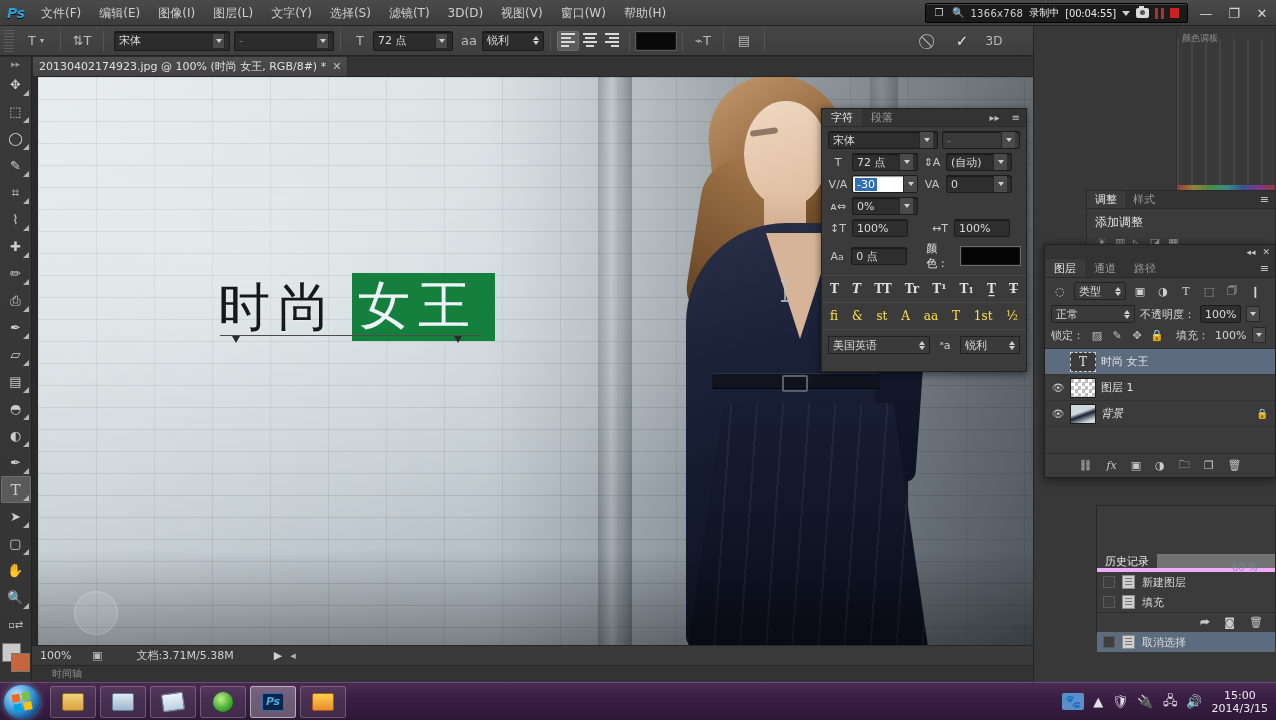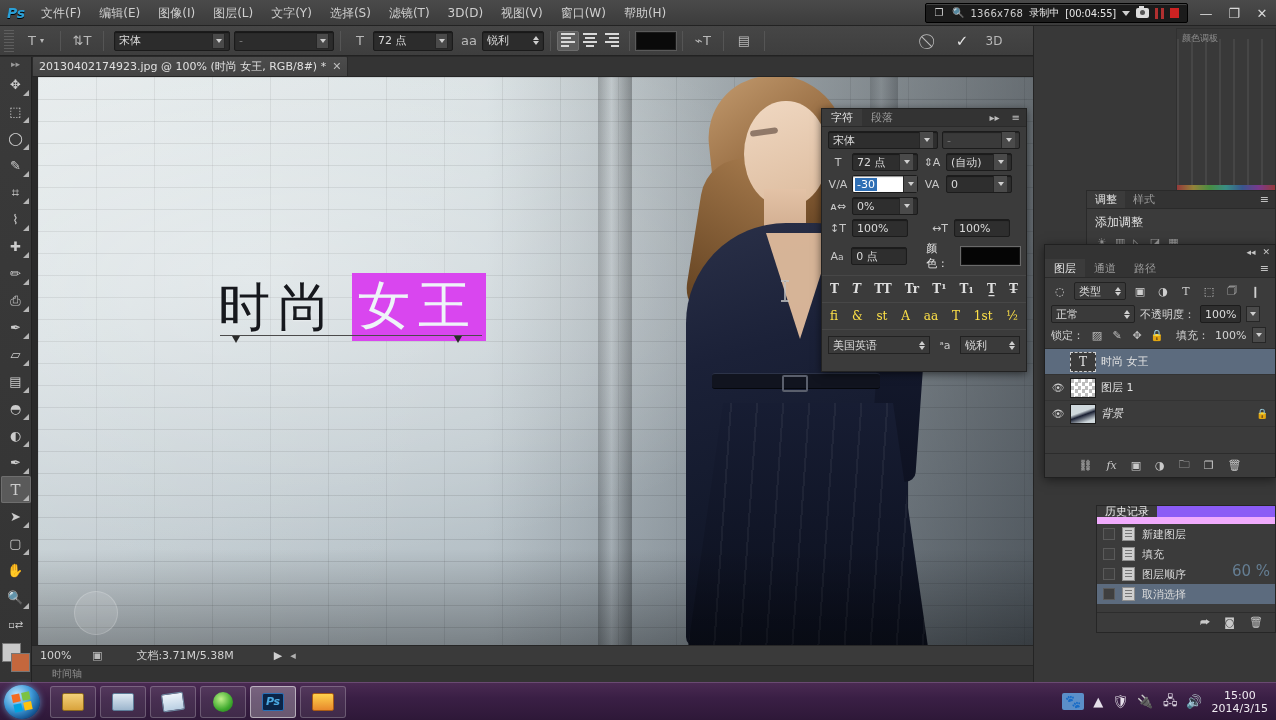--- a/index.html
+++ b/index.html
@@ -147,21 +147,21 @@
 
   
   .wmark { position:absolute; left:36px; bottom:10px; width:44px; height:44px; border-radius:50%;
            background:rgba(255,255,255,.12); border:1px solid rgba(255,255,255,.18); }
 
   
   .cantext { position:absolute; left:180px; top:196px; font-size:52px; letter-spacing:8px;
              font-family:"DejaVu Sans","Liberation Sans",sans-serif; color:#15171c; line-height:1;
              white-space:nowrap; display:flex; align-items:center; }
   .cantext .t1 { color:#16181d; padding-right:14px; text-shadow:0 1px 2px rgba(255,255,255,.35);text-align:center; }
-  .cantext .t2 { background:#d946ef; color:#eef4f8; padding:6px 8px 10px 6px; }
+  .cantext .t2 { background:#15803d; color:#eef4f8; padding:6px 17px 10px 6px; }
   .baseline { position:absolute; left:182px; top:258px; width:262px; height:1px; background:#4b4b4b; }
   .bl-tick { position:absolute; width:0;height:0; border-left:4px solid transparent;
              border-right:4px solid transparent; border-top:7px solid #2a2a2a; top:259px; }
 
   .cursor-ibeam { position:absolute; left:740px; top:203px; width:14px; height:22px; }
 
   
   .statusbar { position:absolute; left:32px; top:645px; width:1001px; height:20px;
                background:#3a3a3a; border-top:1px solid #262626; display:flex; align-items:center;
                font-size:11px; color:#d2d2d2; }
@@ -253,33 +253,33 @@
   .thumb.tlayer { background:#3b3b3b; color:#e6e6e6; display:flex; align-items:center; justify-content:center;
                   font-family:"DejaVu Serif","Liberation Serif",serif; font-size:12px; border:1px dashed #cfcfcf;}
   .thumb.photo-th { background:linear-gradient(160deg,#cfd8dc 40%,#1a2033 55%,#cfd8dc 85%); }
   .lock-ic { margin-left:auto; color:#cfcfcf; font-size:10px; }
   .lp-foot { position:absolute; left:0; bottom:0; width:100%; height:24px; background:#3b3b3b;
              border-top:1px solid #2c2c2c; display:flex; align-items:center; justify-content:center; gap:14px;
              color:#c9c9c9; font-size:11px; }
 
   .histpanel { position:absolute; left:1096px; top:505px; width:180px; height:128px;
                background:#3b3b3b; border:1px solid #262626; }
-  .hp-tabs { height:18px; background:#8b5cf6; display:flex; border-bottom:7px solid #f0abfc; }
+  .hp-tabs { height:18px; background:#737373; display:flex; border-bottom:4px solid #f0abfc;margin-top:48px; }
   .hp-tabs .tab { padding:0 8px; display:flex; align-items:center; font-size:11px; color:#e8e8e8;
                   background:#3b3b3b; }
   .hist-row { height:20px; display:flex; align-items:center; gap:7px; padding:0 6px; font-size:11px; color:#dcdcdc;}
   .hist-row.sel { background:#5c6b7e; }
   .hist-chk { width:12px; height:12px; border:1px solid #5a5a5a; background:#3f3f3f; }
   .hist-ic { width:13px; height:14px; background:#cfcfcf; border:1px solid #8e8e8e; position:relative; }
   .hist-ic:after { content:""; position:absolute; left:2px; top:2px; right:2px; height:1px; background:#777;
                    box-shadow:0 3px 0 #777, 0 6px 0 #777; }
   .hp-foot { position:absolute; left:0; bottom:0; width:100%; height:20px; background:#3b3b3b;
              border-top:1px solid #2d2d2d; display:flex; align-items:center; justify-content:flex-end;
              gap:14px; padding-right:12px; color:#c9c9c9; font-size:11px; }
-  .badge60 { position:absolute; left:1232px; top:562px; color:#6f8ea8; font-size:15px; opacity:.8; }
+  .badge60 { position:absolute; left:1232px; top:562px; color:#6f8ea8; font-size:10px; opacity:.8; }
 
   
   .taskbar { position:absolute; left:0; top:682px; width:1276px; height:38px;
              background:linear-gradient(#4a2a52,#3a1f45 40%,#2e1838);
              border-top:1px solid #6a4a72; display:flex; align-items:center; }
   .startorb { width:36px; height:34px; margin-left:4px; border-radius:50%;
               background:radial-gradient(circle at 35% 30%,#bfe6ff,#3f9ad8 45%,#12528f 75%,#0b3460);
               box-shadow:0 0 6px rgba(120,200,255,.6); display:flex; align-items:center; justify-content:center;}
   .orb-glyph { width:18px; height:18px; display:grid; grid-template-columns:1fr 1fr; grid-gap:2px;
                transform:rotate(-12deg); }

